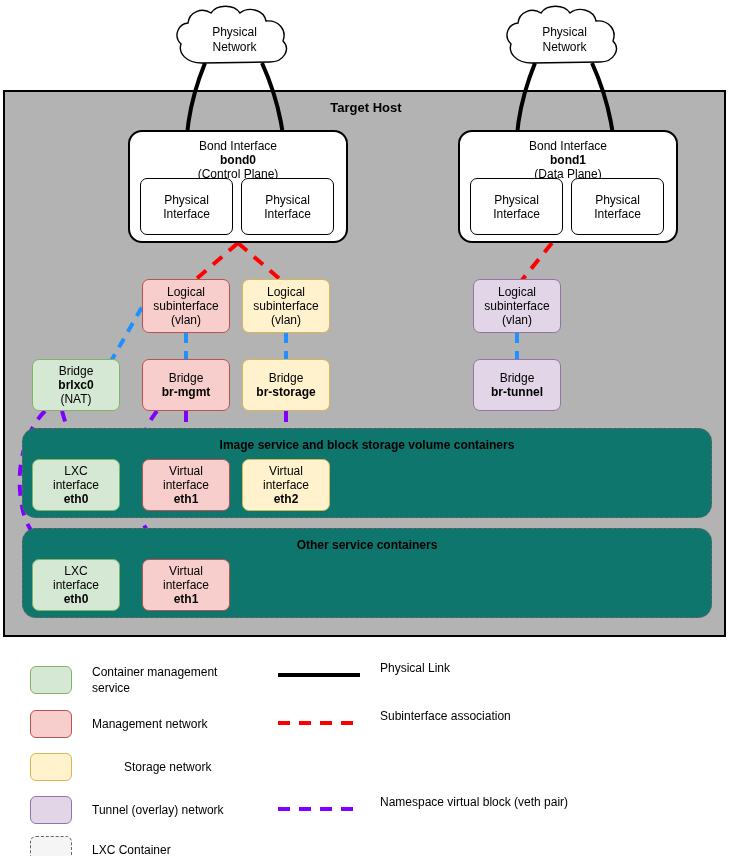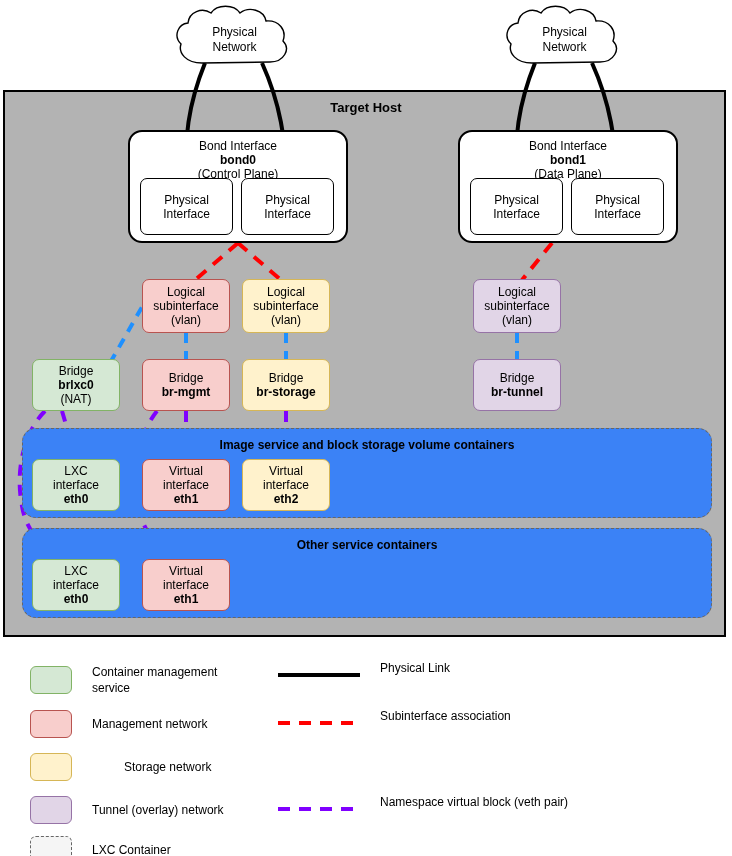--- a/index.html
+++ b/index.html
@@ -77,21 +77,21 @@
     border-width: 2.4px;
     justify-content: flex-start;
     padding-top: 7px;
   }
   .phys-box { border-radius: 7px; border-width: 1.6px; }
 
   
   .lxc-panel {
     position: absolute;
     box-sizing: border-box;
-    background: #3b82f6;
+    background: #0f766e;
     border: 1.5px dashed #666666;
     border-radius: 14px;
   }
   .lxc-title {
     position: absolute;
     top: 9px;
     left: 0; right: 0;
     text-align: center;
     font-size: 12px;
     font-weight: bold;

